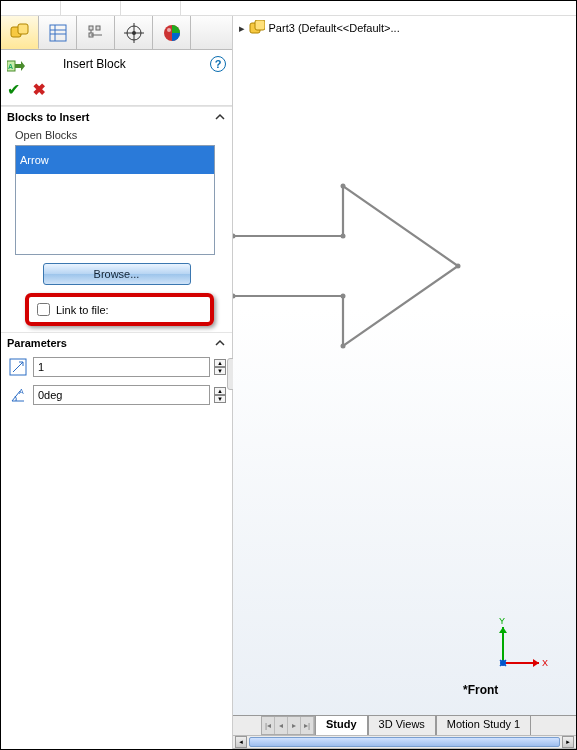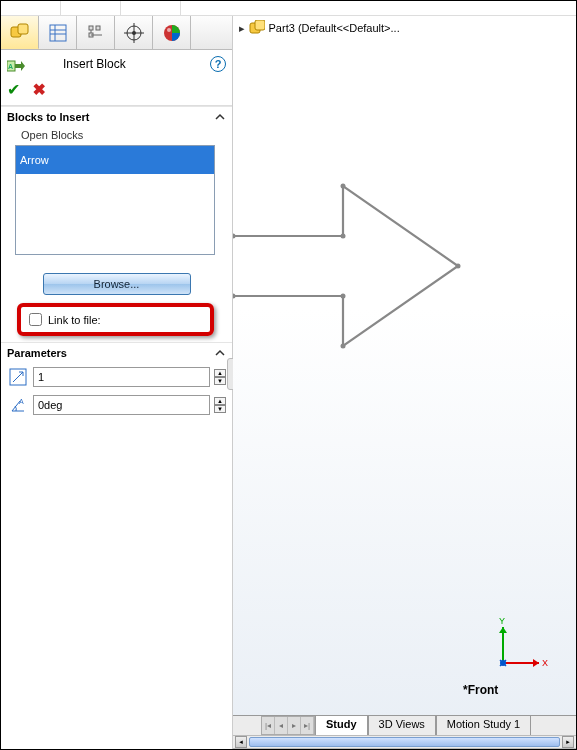--- a/index.html
+++ b/index.html
@@ -13,25 +13,25 @@
     .panel-tabs { display: flex; border-bottom: 1px solid #bbb; height: 34px; background: linear-gradient(#fdfdfd,#e9e9e9); }
     .ptab { width: 38px; height: 33px; border-right: 1px solid #bbb; display: flex; align-items: center; justify-content: center; position: relative; }
     .ptab.active { background: linear-gradient(#fff9e1,#ffe89a); border-bottom: 1px solid #ffe89a; }
     .icon svg { display: block; }
     .header-row { display: flex; align-items: center; padding: 4px 6px; height: 28px; position: relative; gap: 34px; }
     .header-row .title { margin-left: 4px; font-size: 12px; }
     .help-circle { position: absolute; right: 6px; top: 6px; width: 16px; height: 16px; border: 1px solid #0a6db0; border-radius: 50%; display: flex; align-items: center; justify-content: center; color: #0a6db0; font-size: 11px; font-weight: bold; cursor: pointer; }
     .action-row { display: flex; align-items: center; gap: 12px; padding: 2px 6px 6px; border-bottom: 1px solid #ddd; }
     .section-head { display: flex; align-items: center; justify-content: space-between; padding: 4px 6px; font-weight: bold; background: #fff; border-top: 1px solid #e5e5e5; }
     .chevron { width: 12px; height: 12px; }
-    .indent-label { padding: 2px 6px 2px 20px; color: #333; }
+    .indent-label { padding: 2px 6px 2px 14px; color: #333; }
     .listbox { margin: 2px 14px 6px; width: 200px; height: 110px; border: 1px solid #8a9db3; background: #fff; }
     .listitem { background: #2a7ad9; color: #fff; padding: 8px 4px; }
-    .browse-btn { display: block; margin: 12px auto 0; width: 148px; height: 22px; border: 1px solid #3b77b0; border-radius: 3px; background: linear-gradient(#eaf4ff,#b8d5f3 49%, #9cc4eb 50%, #cfe3f8); font-size: 11px; color: #123; cursor: pointer; }
-    .highlight-frame { border: 4px solid #d30000; border-radius: 6px; margin: 8px 18px 6px 16px; padding: 6px 8px; box-shadow: 2px 2px 4px rgba(0,0,0,0.4); display: flex; align-items: center; gap: 6px; }
+    .browse-btn { display: block; margin: 2px auto 0; width: 148px; height: 22px; border: 1px solid #3b77b0; border-radius: 3px; background: linear-gradient(#eaf4ff,#b8d5f3 49%, #9cc4eb 50%, #cfe3f8); font-size: 11px; color: #123; cursor: pointer; }
+    .highlight-frame { border: 4px solid #d30000; border-radius: 6px; margin: 8px 18px 6px 24px; padding: 6px 8px; box-shadow: 2px 2px 4px rgba(0,0,0,0.4); display: flex; align-items: center; gap: 6px; }
     .highlight-frame input[type=checkbox]{ width:13px; height:13px; }
     .param-row { display: flex; align-items: center; padding: 4px 6px; gap: 4px; }
     .param-icon { width: 22px; height: 20px; display: flex; align-items: center; justify-content: center; }
     .param-input { flex: 1; height: 20px; border: 1px solid #999; padding: 0 4px; font-size: 11px; }
     .spinner { width: 12px; display: flex; flex-direction: column; }
     .spinner div { height: 8px; border: 1px solid #888; font-size: 6px; text-align: center; line-height: 6px; background: #f5f5f5; cursor: pointer; }
     .splitter-grip { position:absolute; right:-5px; top:342px; width:10px; height:32px; background:#e8e8e8; border:1px solid #bbb; border-radius:3px; }
     
     .viewport { flex: 1; display: flex; flex-direction: column; position: relative; background: linear-gradient(#fff 0%, #fff 40%, #e8eef5 100%); }
     .crumb { padding: 4px 6px; display: flex; align-items: center; gap: 4px; font-size: 11px; color: #000; }

